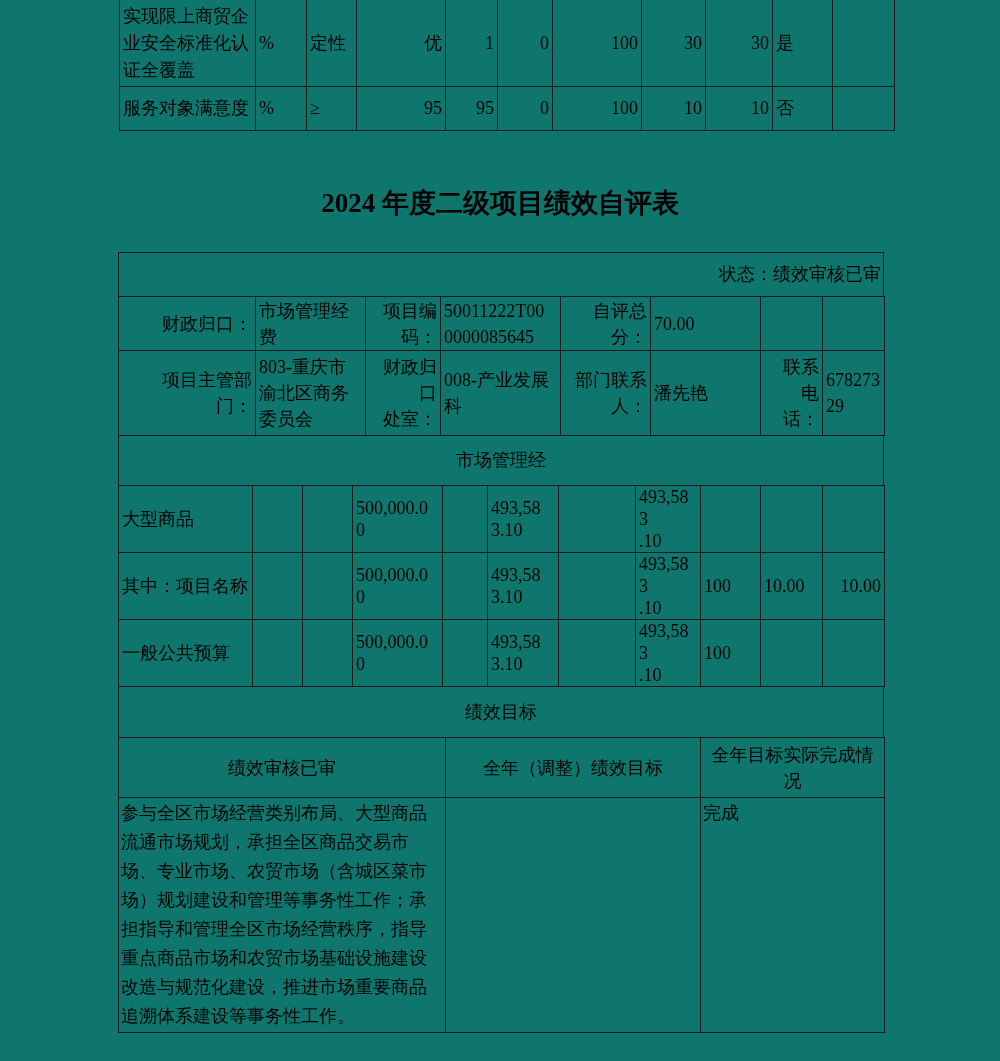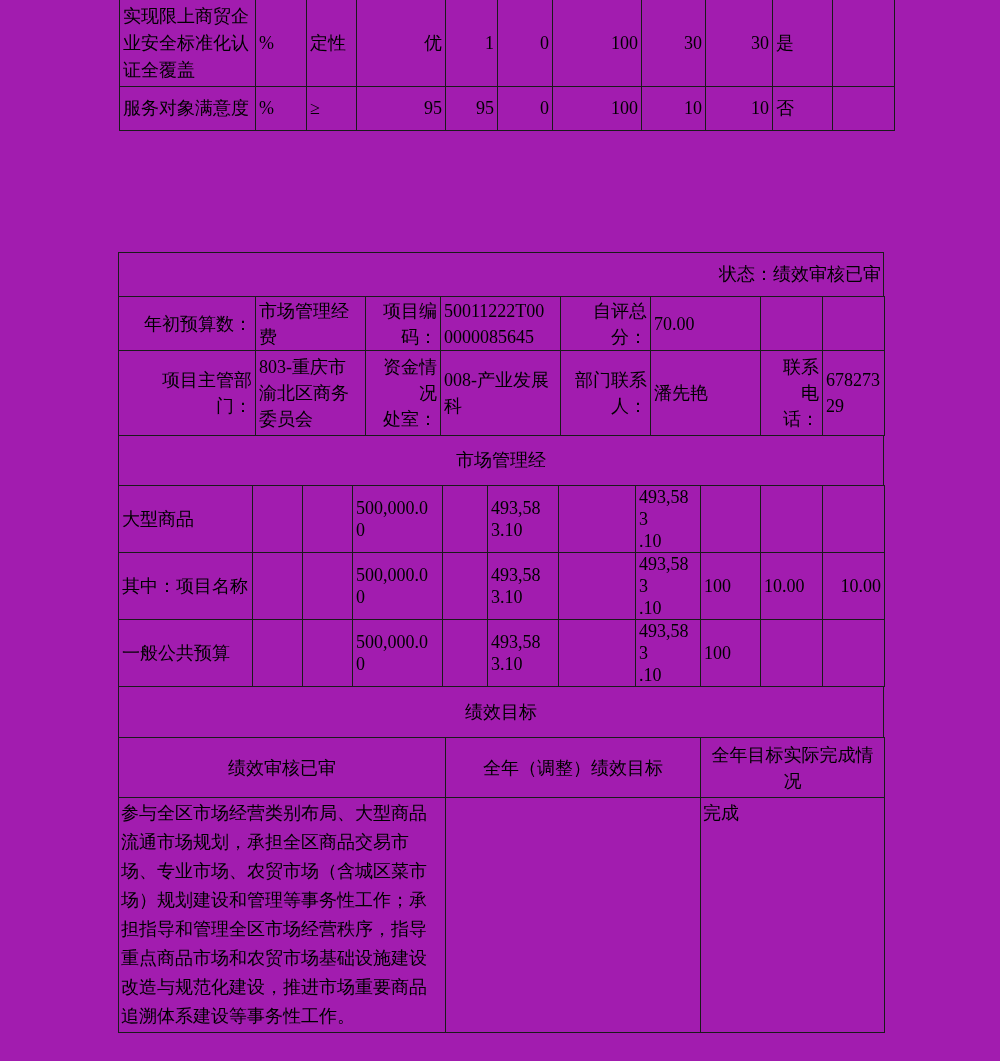--- a/index.html
+++ b/index.html
@@ -1,18 +1,18 @@
 <!DOCTYPE html>
 <html><head>
 <meta charset="utf-8">
 <style>
   html,body{margin:0;padding:0;background:#ffffff;}
   body{width:1000px;height:1061px;overflow:hidden;color:#000;
        font-family:"Liberation Serif","DejaVu Serif",serif;}
-  .page{position:relative;width:1000px;height:1061px;background:#a21caf;}
+  .page{position:relative;width:1000px;height:1061px;background:#0f766e;}
 
   table.tbl{border-collapse:collapse;table-layout:fixed;}
   .tbl td{border:1px solid #1a1a1a;font-size:18px;line-height:27px;
           padding:0 3px;vertical-align:middle;overflow:hidden;
           white-space:pre-line;word-break:break-all;}
 
   
   .top-tbl{position:absolute;left:119px;top:0;width:775px;}
   .top-tbl tr.r1 td{border-top:none;height:86px;}
   .top-tbl tr.r2 td{height:43px;margin-left:16px;}
@@ -85,20 +85,21 @@
         <td class="num">0</td>
         <td class="num">100</td>
         <td class="num">10</td>
         <td class="num">10</td>
         <td class="l">否</td>
         <td></td>
       </tr>
     </tbody>
   </table>
 
+  <h1 class="title">2024 年度二级项目绩效自评表</h1>
 
   <div class="main">
 
     <table class="tbl stat">
       <tbody>
           <tr>
         <td>状态：绩效审核已审</td>
       </tr>
         </tbody>
     </table>
@@ -109,40 +110,40 @@
           <col style="width:110px">
           <col style="width:75px">
         <col style="width:120px">
           <col style="width:90px">
           <col style="width:110px">
         <col style="width:62px">
           <col style="width:62px">
       </colgroup>
       <tbody>
         <tr class="pr1">
-          <td class="lbl">年初预算数：</td>
+          <td class="lbl">财政归口：</td>
           <td class="l">市场管理经
 费</td>
           <td class="lbl">项目编
 码：</td>
           <td class="l">50011222T00
 0000085645</td>
           <td class="lbl">自评总
 分：</td>
           <td class="l">70.00</td>
           <td></td>
           <td></td>
         </tr>
         <tr class="pr2">
           <td class="lbl">项目主管部
 门：</td>
           <td class="l">803-重庆市
 渝北区商务
 委员会</td>
-          <td class="lbl">资金情况
+          <td class="lbl">财政归口
 处室：</td>
           <td class="l">008-产业发展
 科</td>
           <td class="lbl">部门联系
 人：</td>
           <td class="l">潘先艳</td>
           <td class="lbl">联系
 电
 话：</td>
           <td class="l">678273

